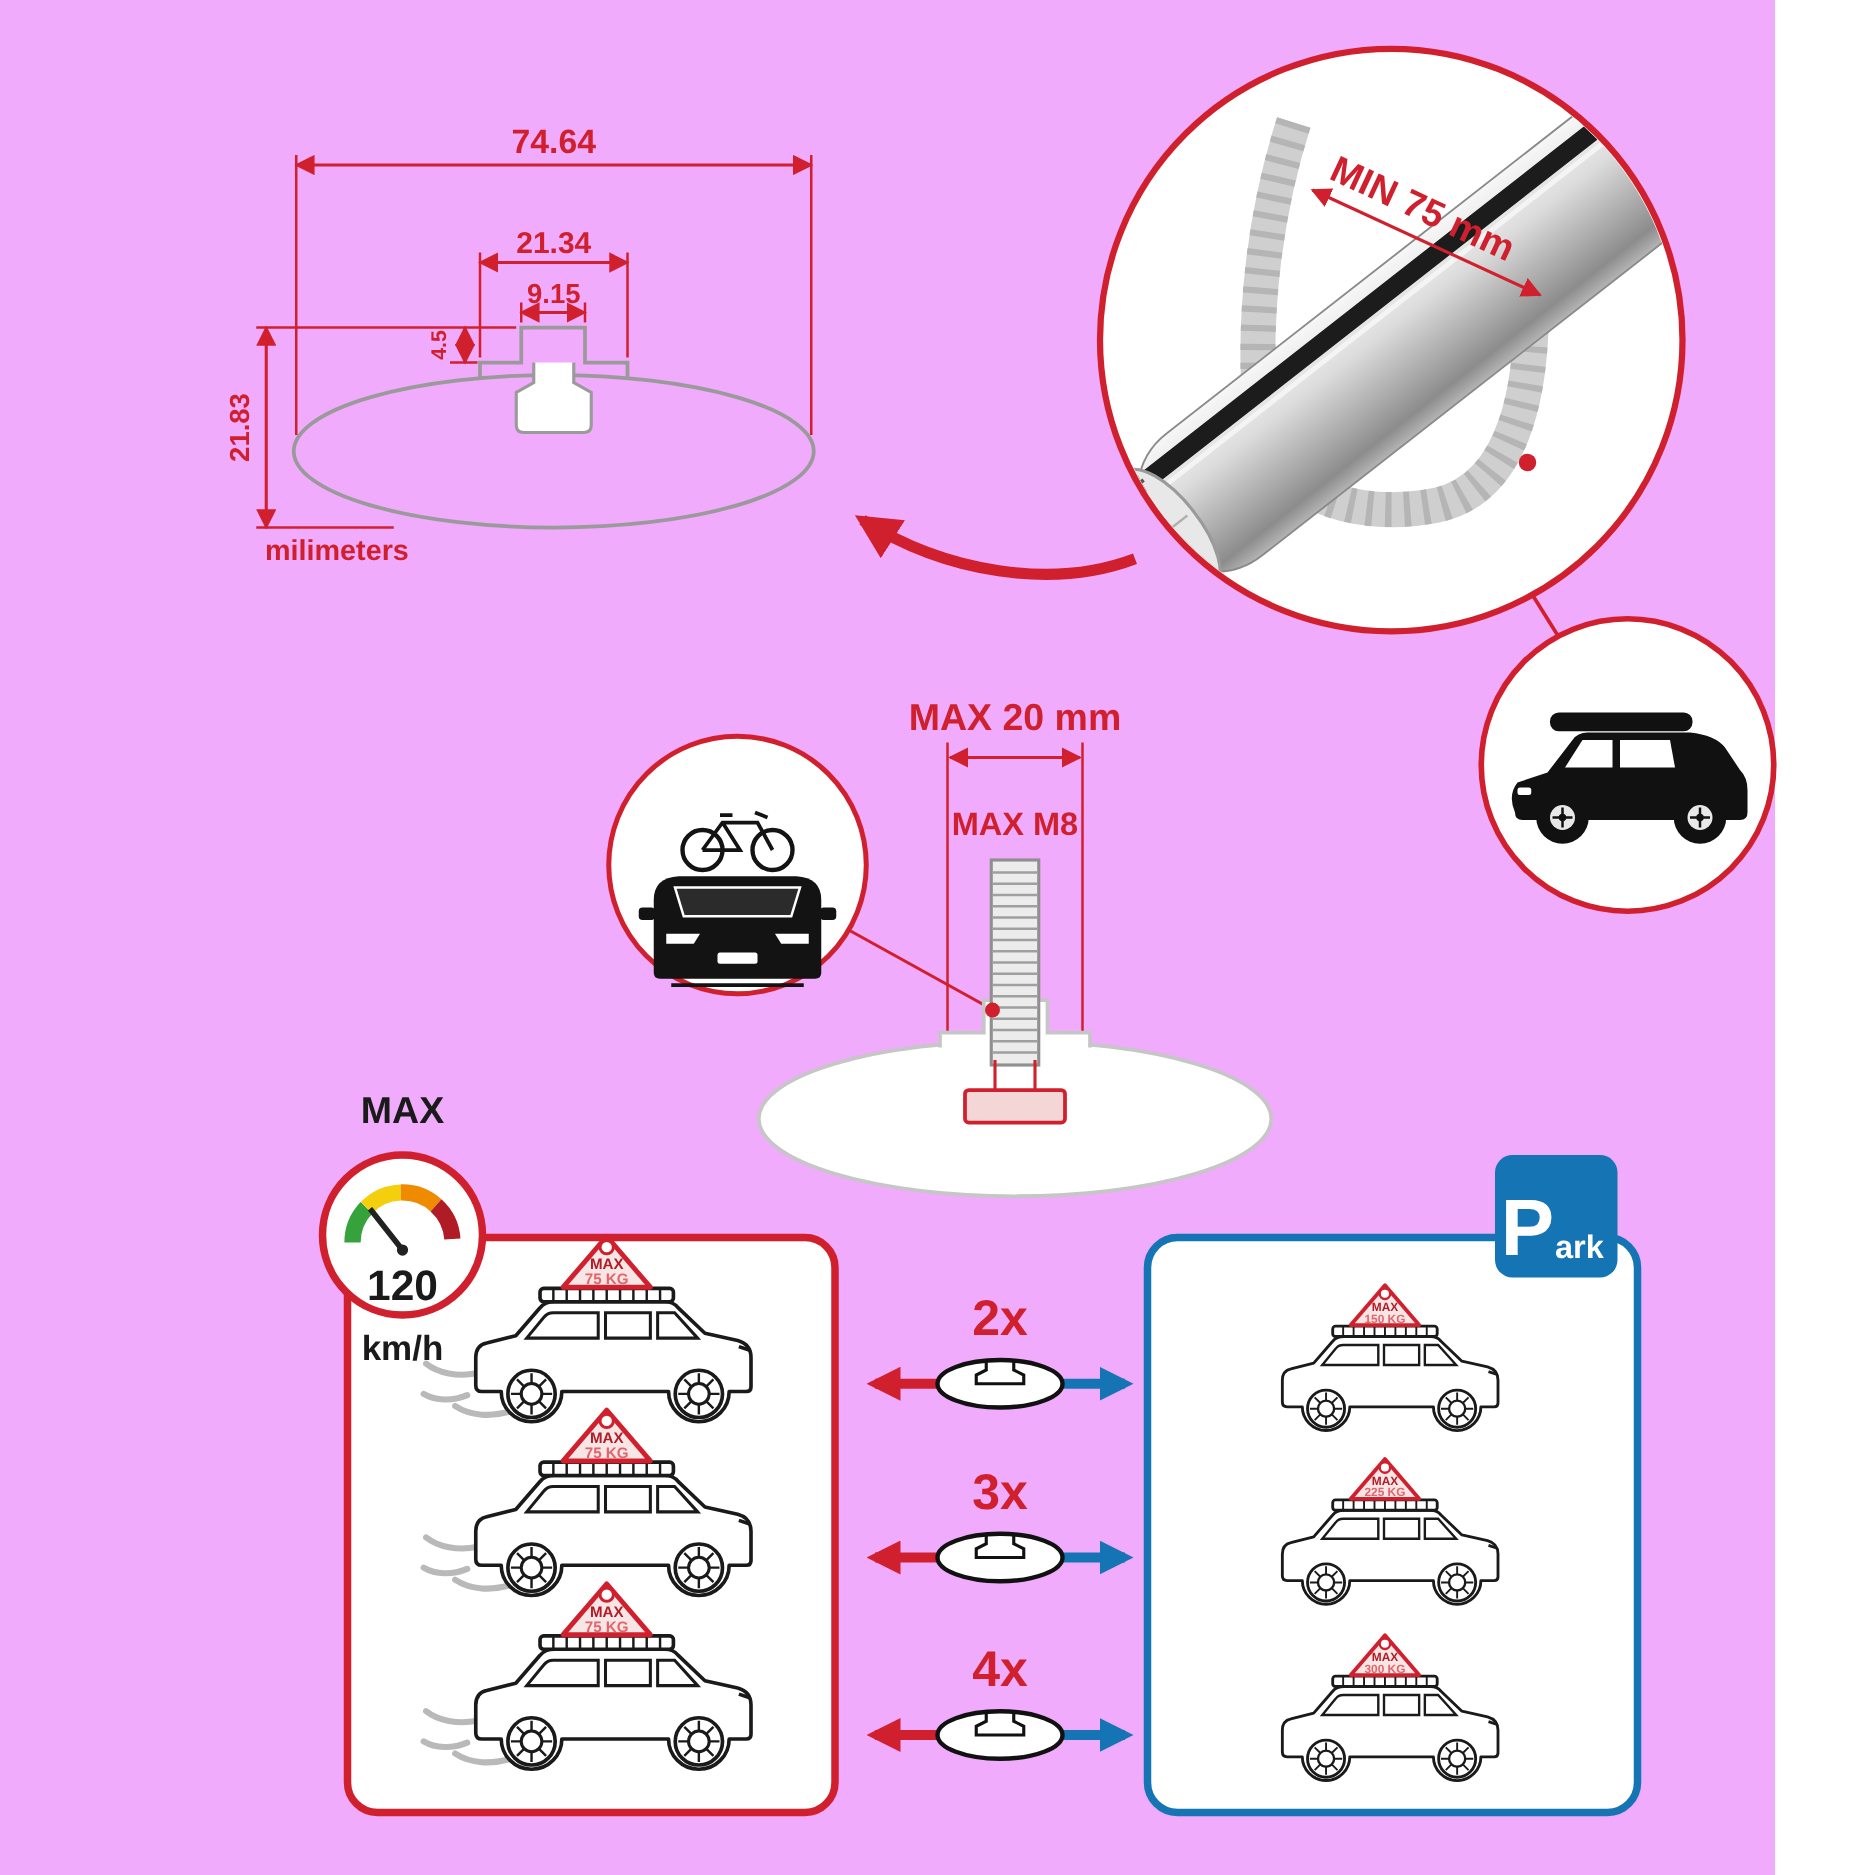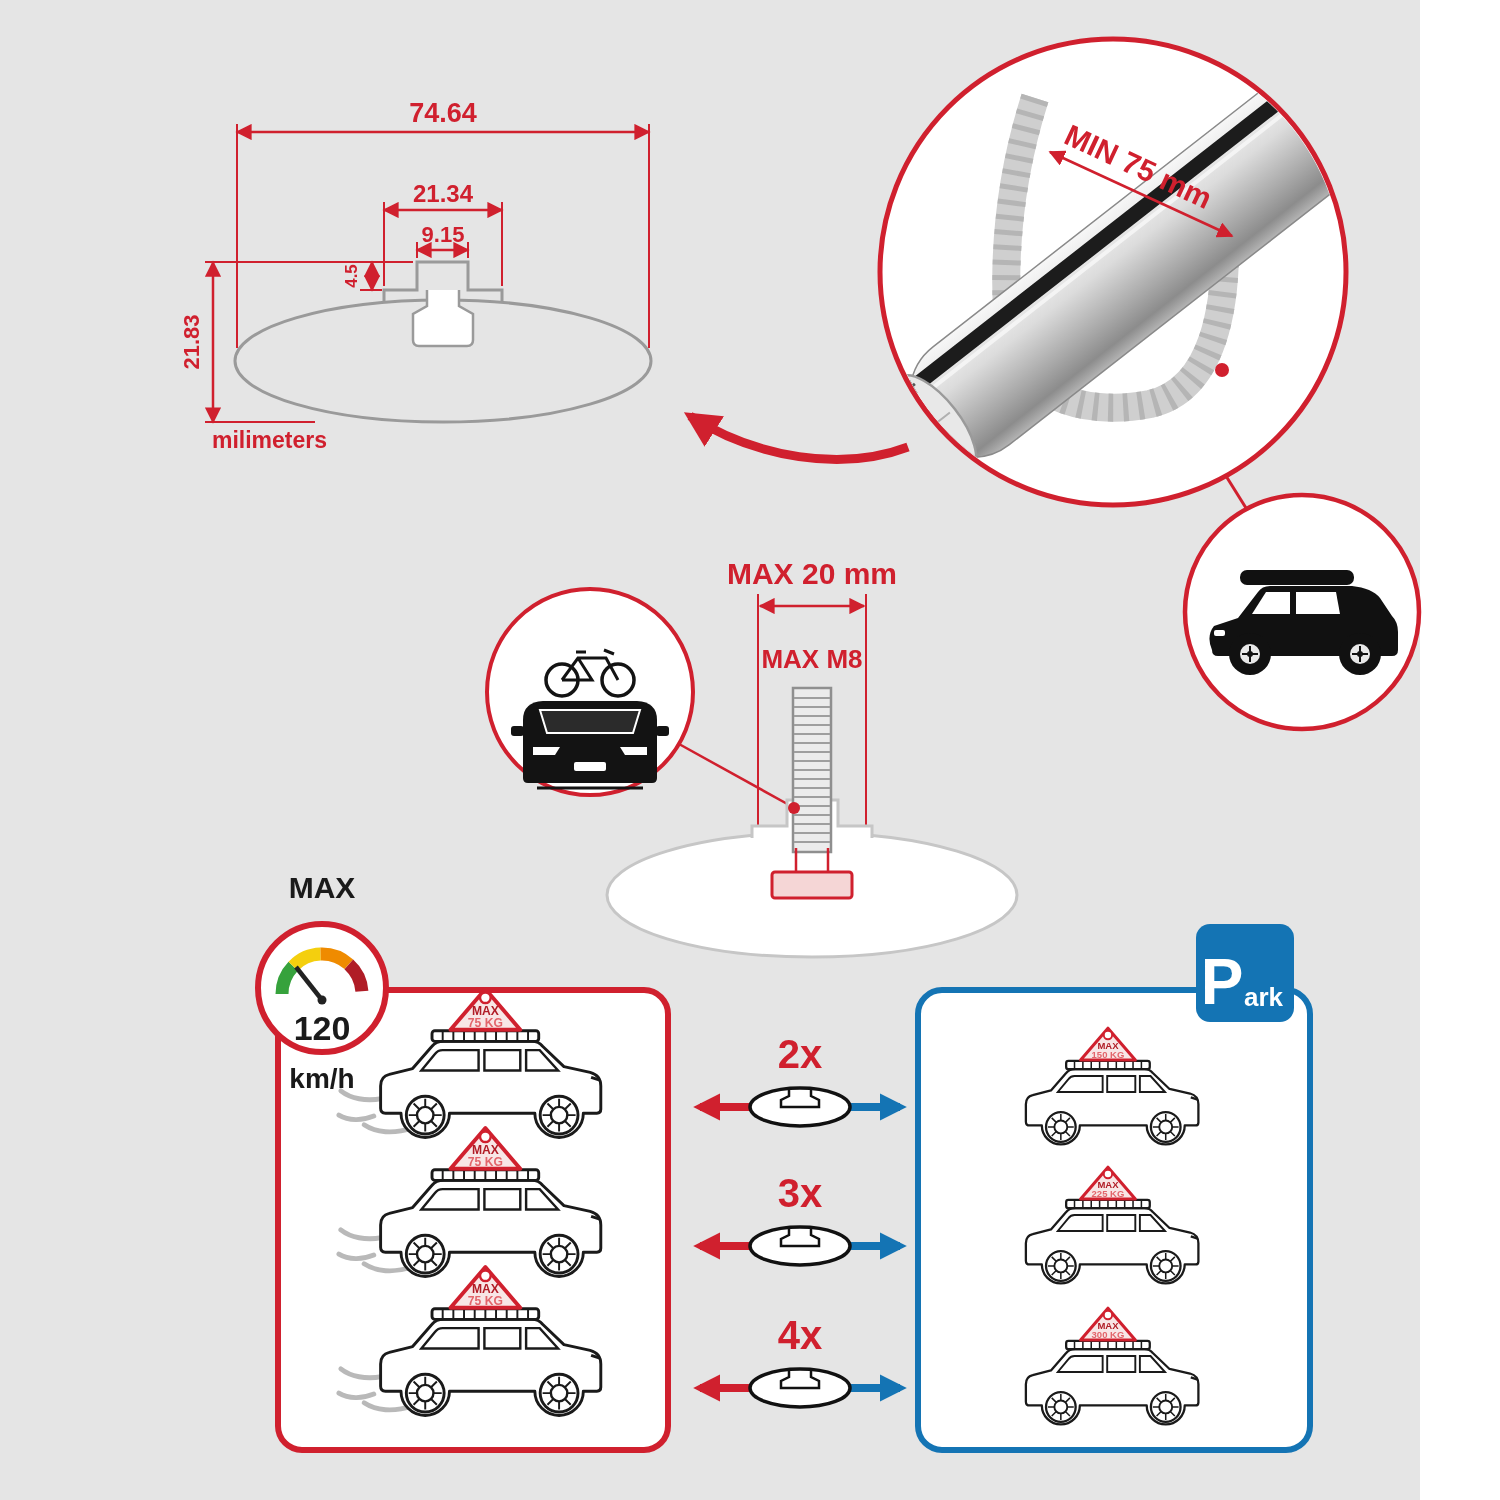--- a/index.html
+++ b/index.html
@@ -1,16 +1,16 @@
 <!DOCTYPE html>
 <html><head>
 <meta charset="utf-8">
 <style>
   html,body{margin:0;padding:0;background:#ffffff;}
-  .stage{width:1420px;height:1500px;position:relative;background:#e5e5e5;}
+  .stage{width:1420px;height:1500px;position:relative;background:#f0abfc;}
   svg text{font-family:"Liberation Sans", sans-serif;}
   .red-txt{fill:#d0202e;font-weight:bold;}
   .blk-txt{fill:#1a1a1a;font-weight:bold;}
   .white-txt{fill:#ffffff;font-weight:bold;}
   .dimline{stroke:#d0202e;stroke-width:2.5;fill:none;}
   .extline{stroke:#d0202e;stroke-width:2;fill:none;}
   .grayline{stroke:#9a9a9a;stroke-width:3;fill:none;}
 </style>
 </head>
 <body>

